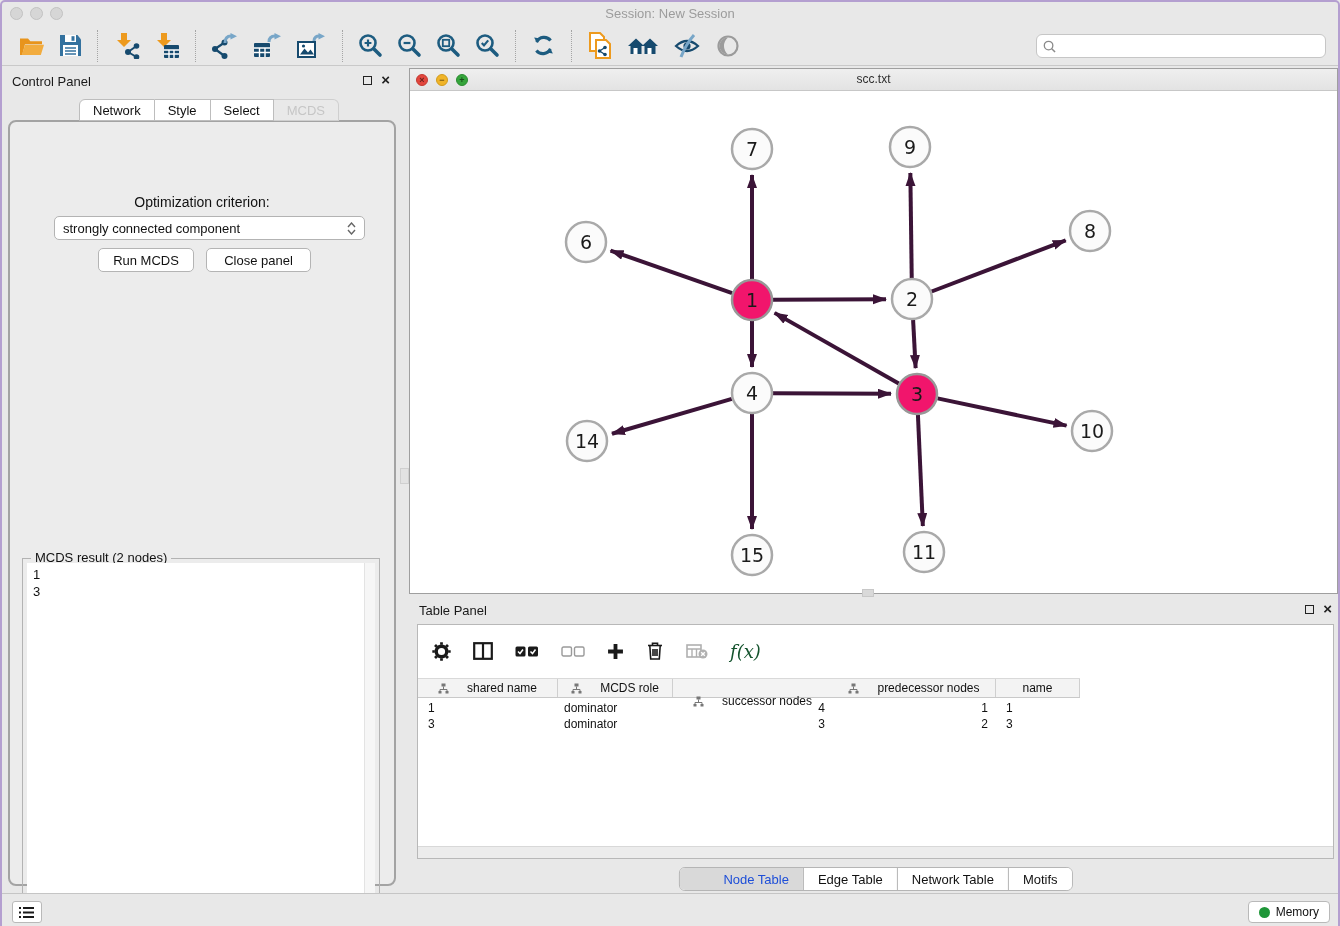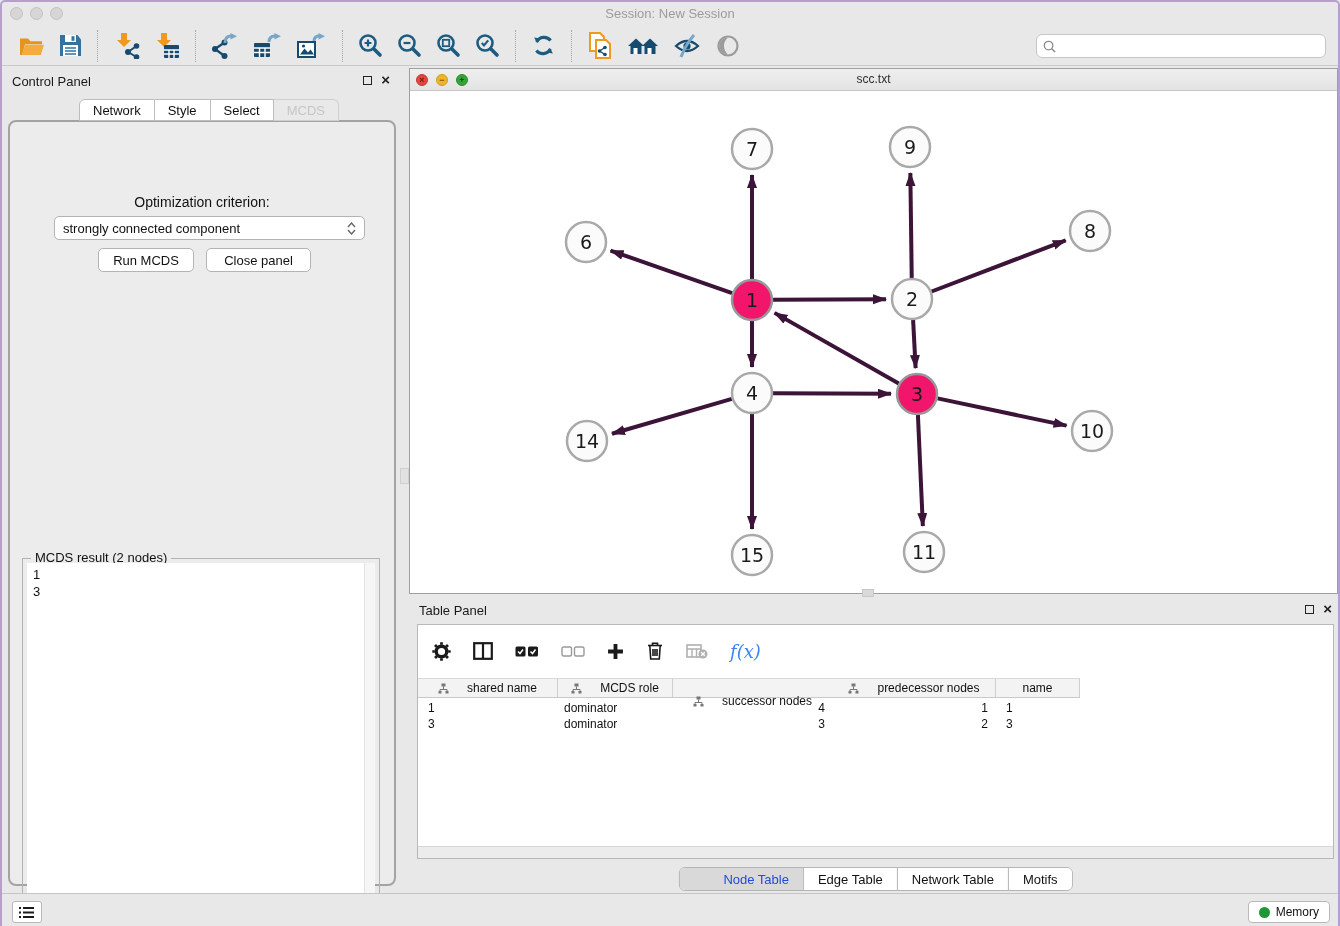--- a/index.html
+++ b/index.html
@@ -52,21 +52,21 @@
   .net-title { position:absolute; left:0; right:0; top:3px; text-align:center; font-size:12px; color:#2e2e2e; }
   #graph-svg { position:absolute; left:0; top:22px; }
   .left-grip { position:absolute; left:398px; top:466px; width:9px; height:16px; background:#e2e2e2; border:1px solid #cfcfcf; }
   .bottom-grip { position:absolute; left:860px; top:587px; width:12px; height:8px; background:#d9d9d9; border:1px solid #c8c8c8; }
 
   
   .tpanel { position:absolute; left:407px; top:595px; width:933px; height:295px; }
   .tp-box { position:absolute; left:8px; right:8px; top:27px; height:235px; background:#fff; border:1px solid #b8b8b8; }
   .tp-toolbar { position:absolute; left:0; right:0; top:0; height:52px; display:flex; align-items:center; padding-left:14px; }
   .tp-ic { margin-right:22px; display:flex; align-items:center; }
-  .fx { font-family:"DejaVu Serif","Liberation Serif",serif; font-style:italic; color:#3b82f6; font-size:18px; }
+  .fx { font-family:"DejaVu Serif","Liberation Serif",serif; font-style:italic; color:#14532d; font-size:18px; }
   .thead { position:absolute; left:0; top:53px; height:20px; display:flex; background:#f3f3f3; border-top:1px solid #d9d9d9; border-bottom:1px solid #c9c9c9; }
   .th { display:flex; align-items:center; font-size:12px; color:#111; border-right:1px solid #cfcfcf; justify-content:center; gap:18px; }
   .th .lbl { }
   .trow { position:absolute; left:0; height:16px; display:flex; font-size:12px; color:#111; }
   .td { display:flex; align-items:center; }
   .td.num { justify-content:flex-end; padding-right:8px; }
   .tp-scroll { position:absolute; left:0; right:0; bottom:0; height:12px; background:#ececec; border-top:1px solid #d8d8d8; }
   .tp-tabs { position:absolute; left:50%; transform:translateX(-50%); top:270px; display:flex; border:1px solid #b5b5b5; border-radius:6px; overflow:hidden; background:#fff; }
   .tp-tab { height:22px; padding:0 14px; font-size:13px; display:flex; align-items:center; color:#111; border-left:1px solid #b5b5b5; background:#fff; white-space:nowrap; }
   .tp-tab:first-child { border-left:none; }

